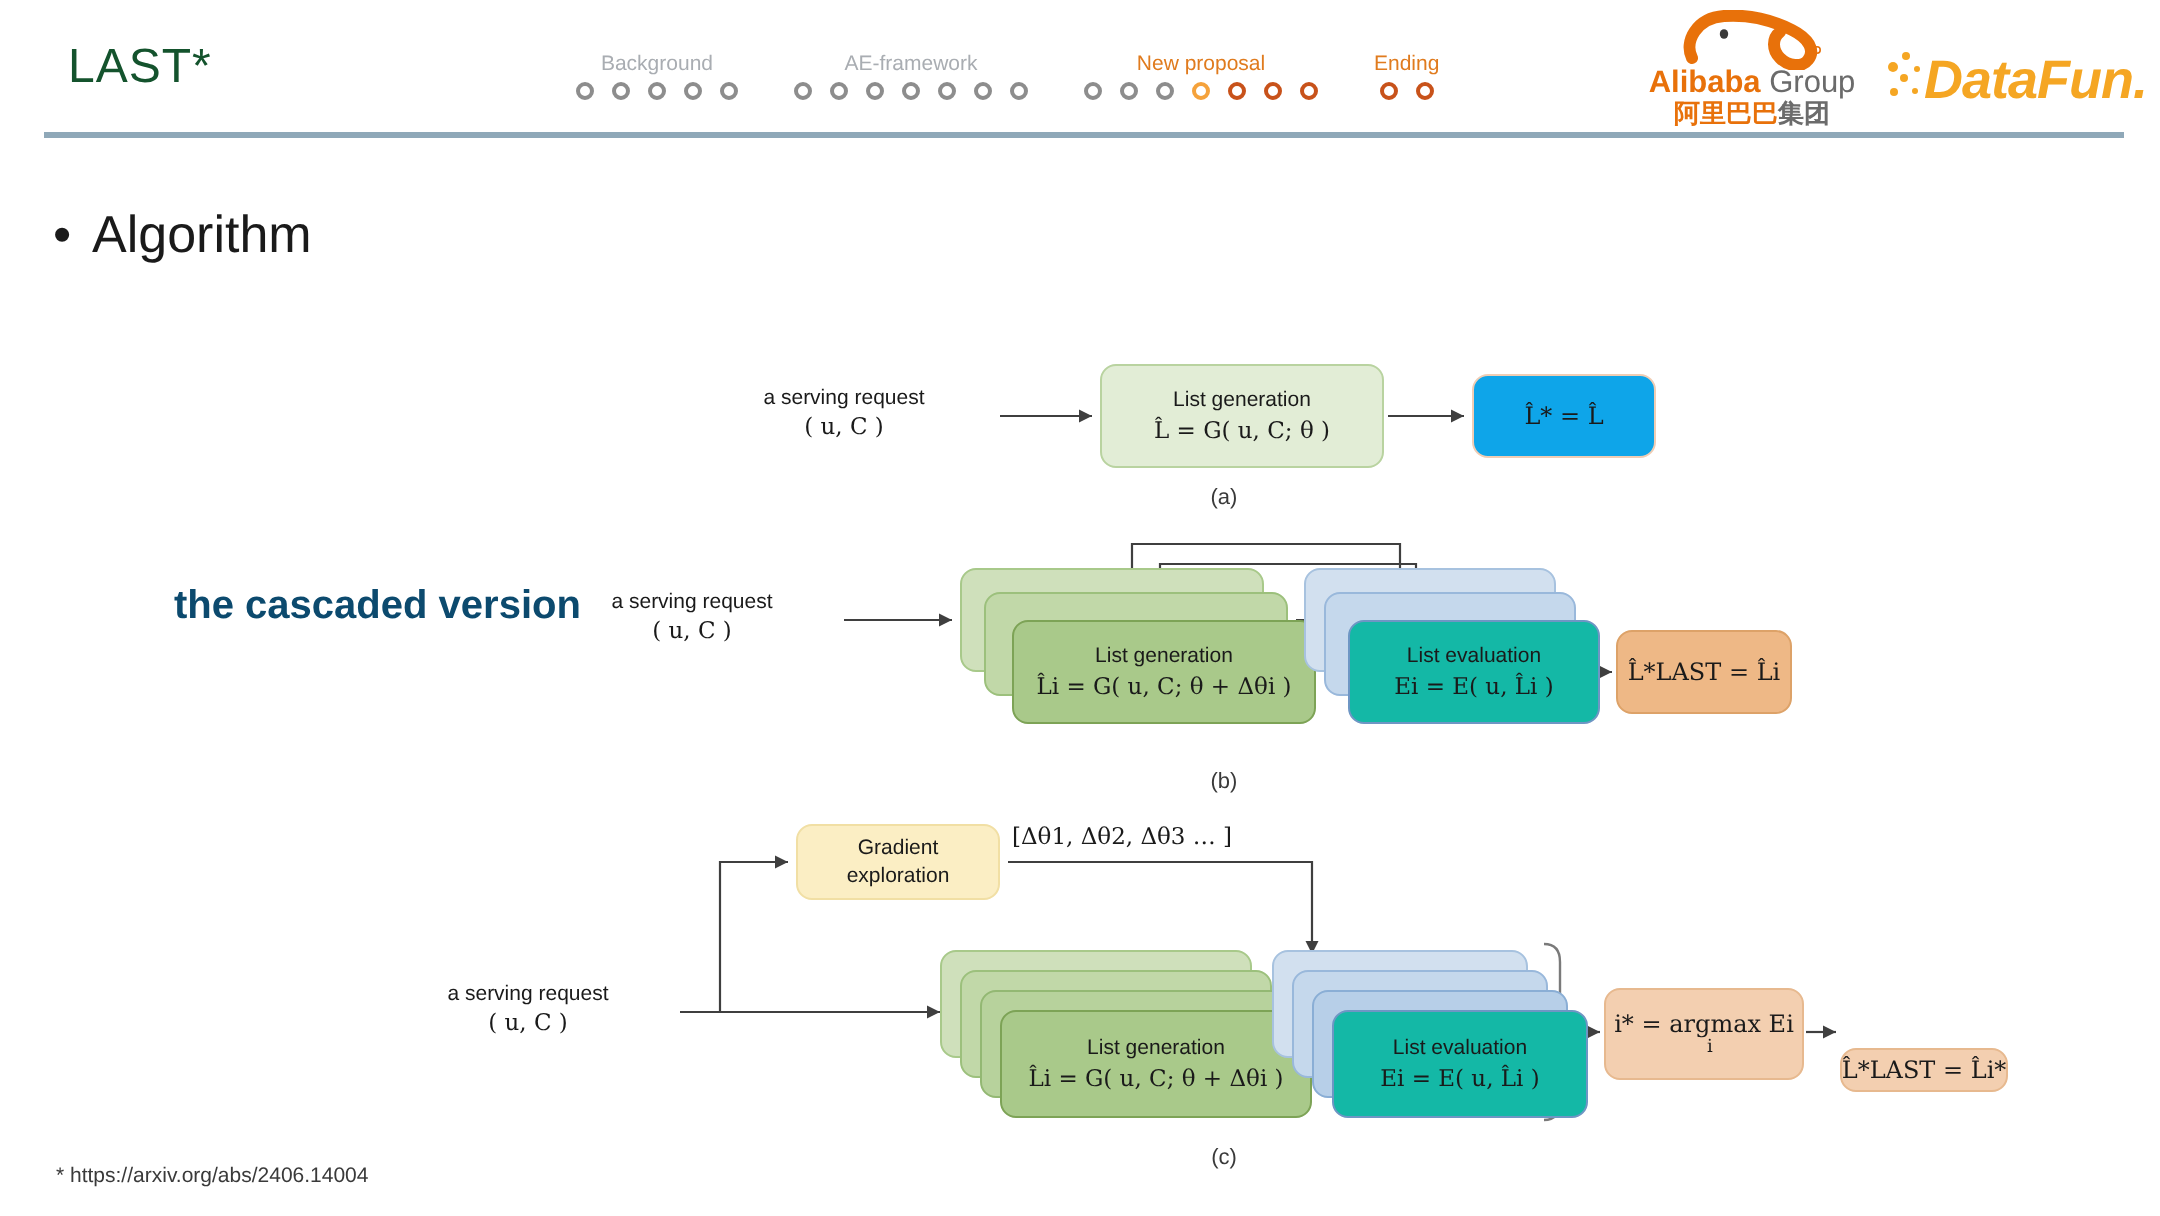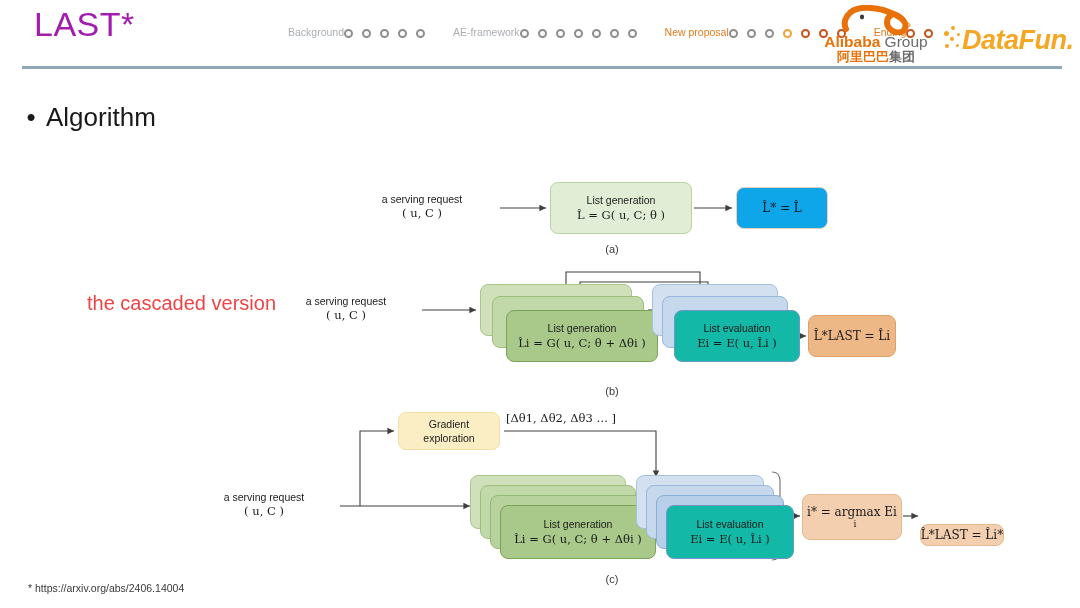--- a/index.html
+++ b/index.html
@@ -7,32 +7,32 @@
     width: 1080px; height: 608px;
     background: #ffffff;
     font-family: "Liberation Sans", sans-serif;
     overflow: hidden;
   }
   #slide { position: relative; width: 1080px; height: 608px; background: #fff; }
 
   
   #header { position: absolute; left: 0; top: 0; width: 1080px; height: 72px; }
   #slide-title {
-    position: absolute; left: 34px; top: 4px;
-    font-size: 34px; font-weight: 400; color: #a21caf;
+    position: absolute; left: 34px; top: 14px;
+    font-size: 24px; font-weight: 400; color: #14532d;
     letter-spacing: 0.5px; line-height: 40px;
   }
   #header-rule {
     position: absolute; left: 22px; top: 66px; width: 1040px; height: 3px;
     background: #8fa8b8;
   }
 
   
   #nav { position: absolute; left: 288px; top: 26px; height: 34px; display: flex; align-items: flex-start; }
-  .nav-group { display: flex; flex-direction: row; align-items: center; margin-right: 28px; }
+  .nav-group { display: flex; flex-direction: column; align-items: center; margin-right: 28px; }
   .nav-group:last-child { margin-right: 0; }
   .nav-label { font-size: 10.5px; line-height: 12px; color: #a9adb2; white-space: nowrap; margin-bottom: 3px; }
   .nav-label.accent { color: #e07b1e; }
   .nav-dots { display: flex; align-items: center; }
   .dot {
     width: 9px; height: 9px; border-radius: 50%;
     border: 2.5px solid #8d8d8d; background: #ffffff;
     margin-right: 9px;
   }
   .dot:last-child { margin-right: 0; }
@@ -56,21 +56,21 @@
              font-size: 27px; line-height: 32px; font-weight: 700; font-style: italic;
              color: #f5a623; letter-spacing: -0.5px; white-space: nowrap; }
   .df-dot { position: absolute; border-radius: 50%; background: #f5a623; }
 
   
   #bullet { position: absolute; left: 16px; top: 100px; display: flex; align-items: baseline; }
   #bullet-mark { font-size: 26px; color: #1a1a1a; line-height: 34px; width: 30px; text-align: center; }
   #bullet-text { font-size: 26px; color: #1a1a1a; line-height: 34px; }
 
   .side-label {
-    position: absolute; font-size: 20px; color: #ef4444; white-space: nowrap;
+    position: absolute; font-size: 20px; color: #0c4a6e; white-space: nowrap; font-weight: bold;
   }
 
   .caption { position: absolute; font-size: 11px; color: #3a3a3a; text-align: center; }
 
   
   .node {
     position: absolute; border-radius: 8px; display: flex; flex-direction: column;
     align-items: center; justify-content: center; text-align: center;
   }
   .node .l1 { font-size: 10.5px; line-height: 14px; color: #1a1a1a; white-space: nowrap; }

